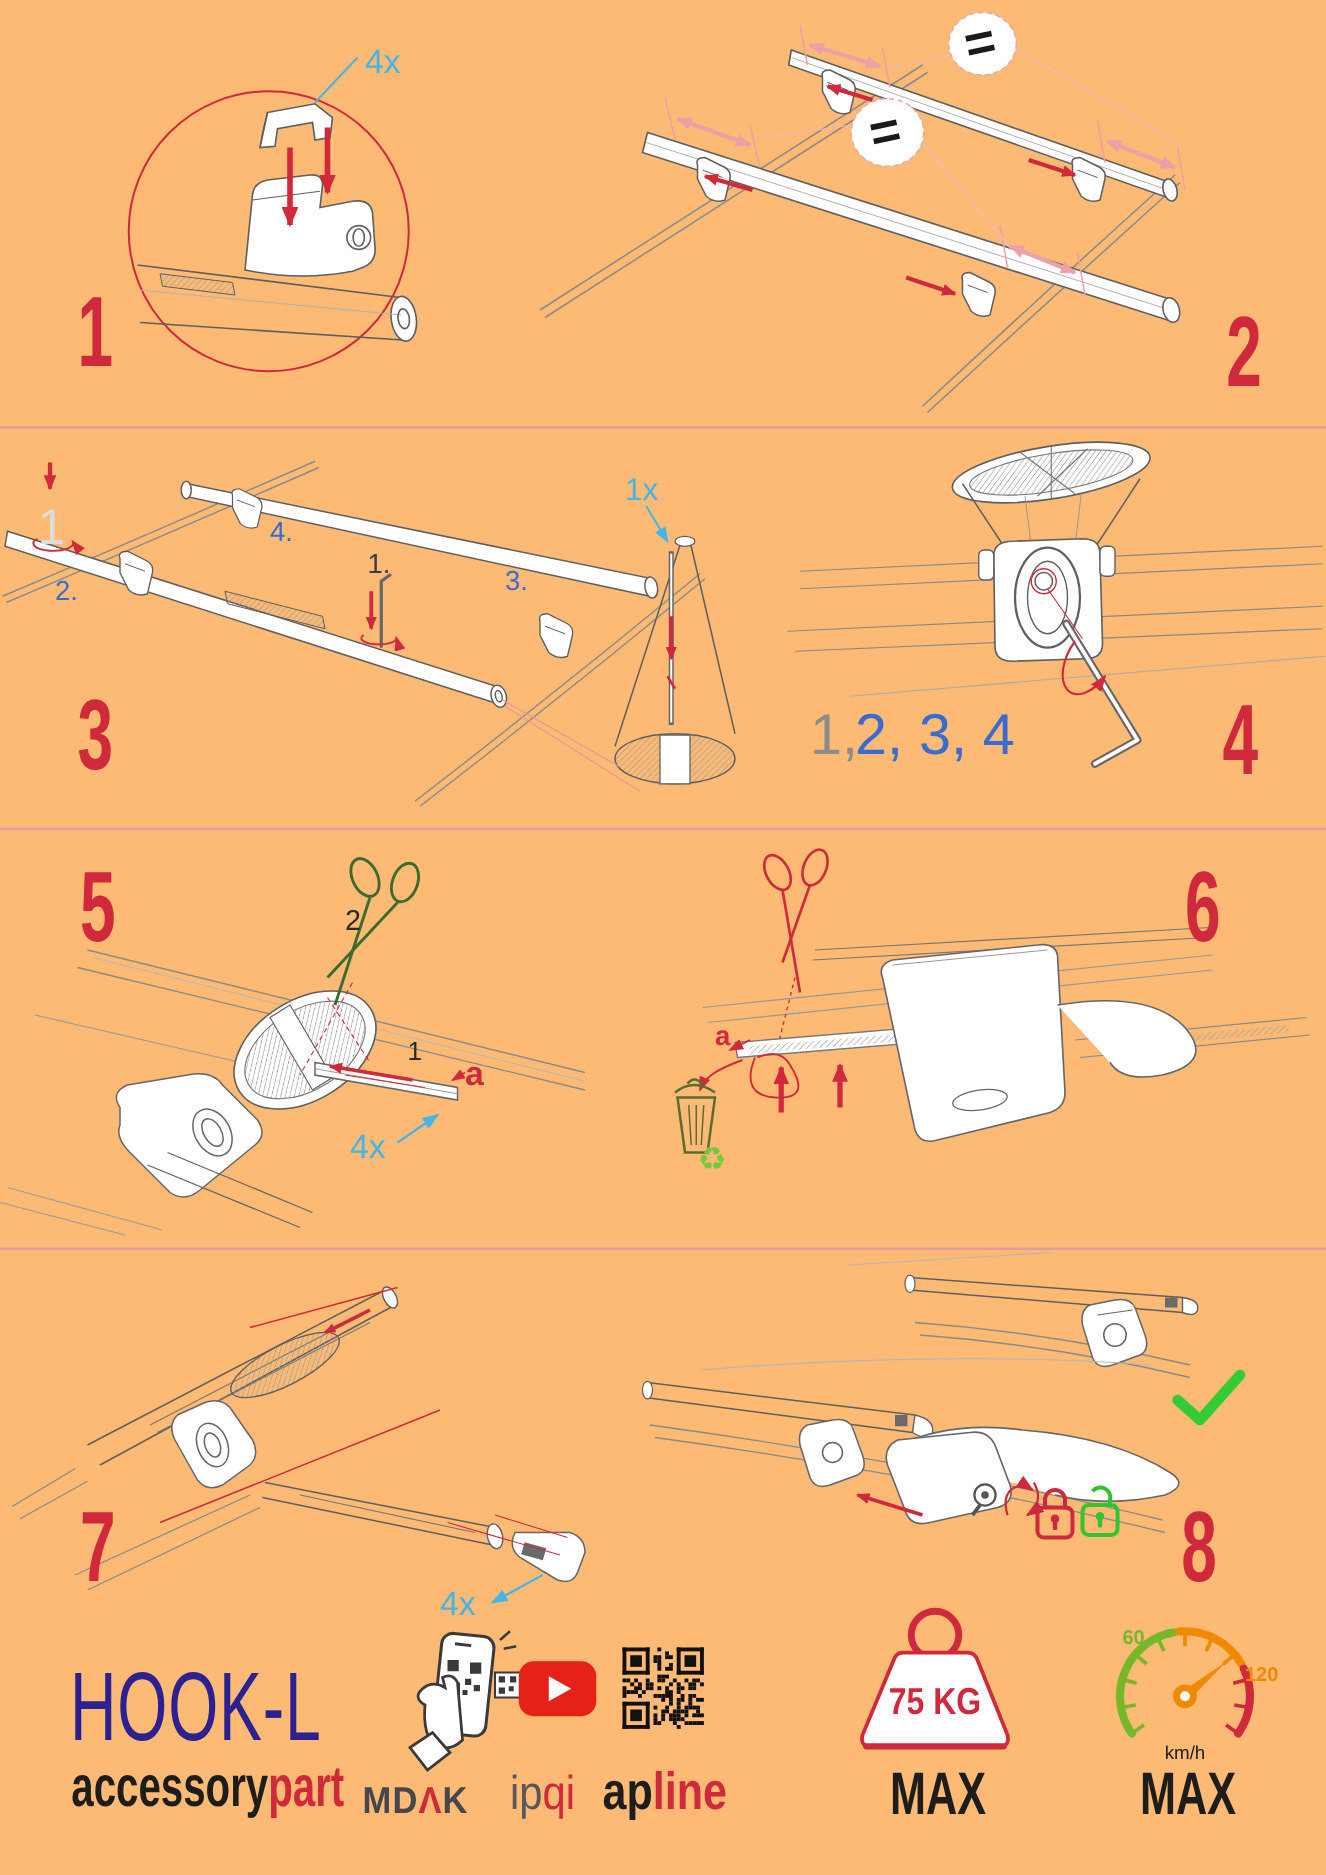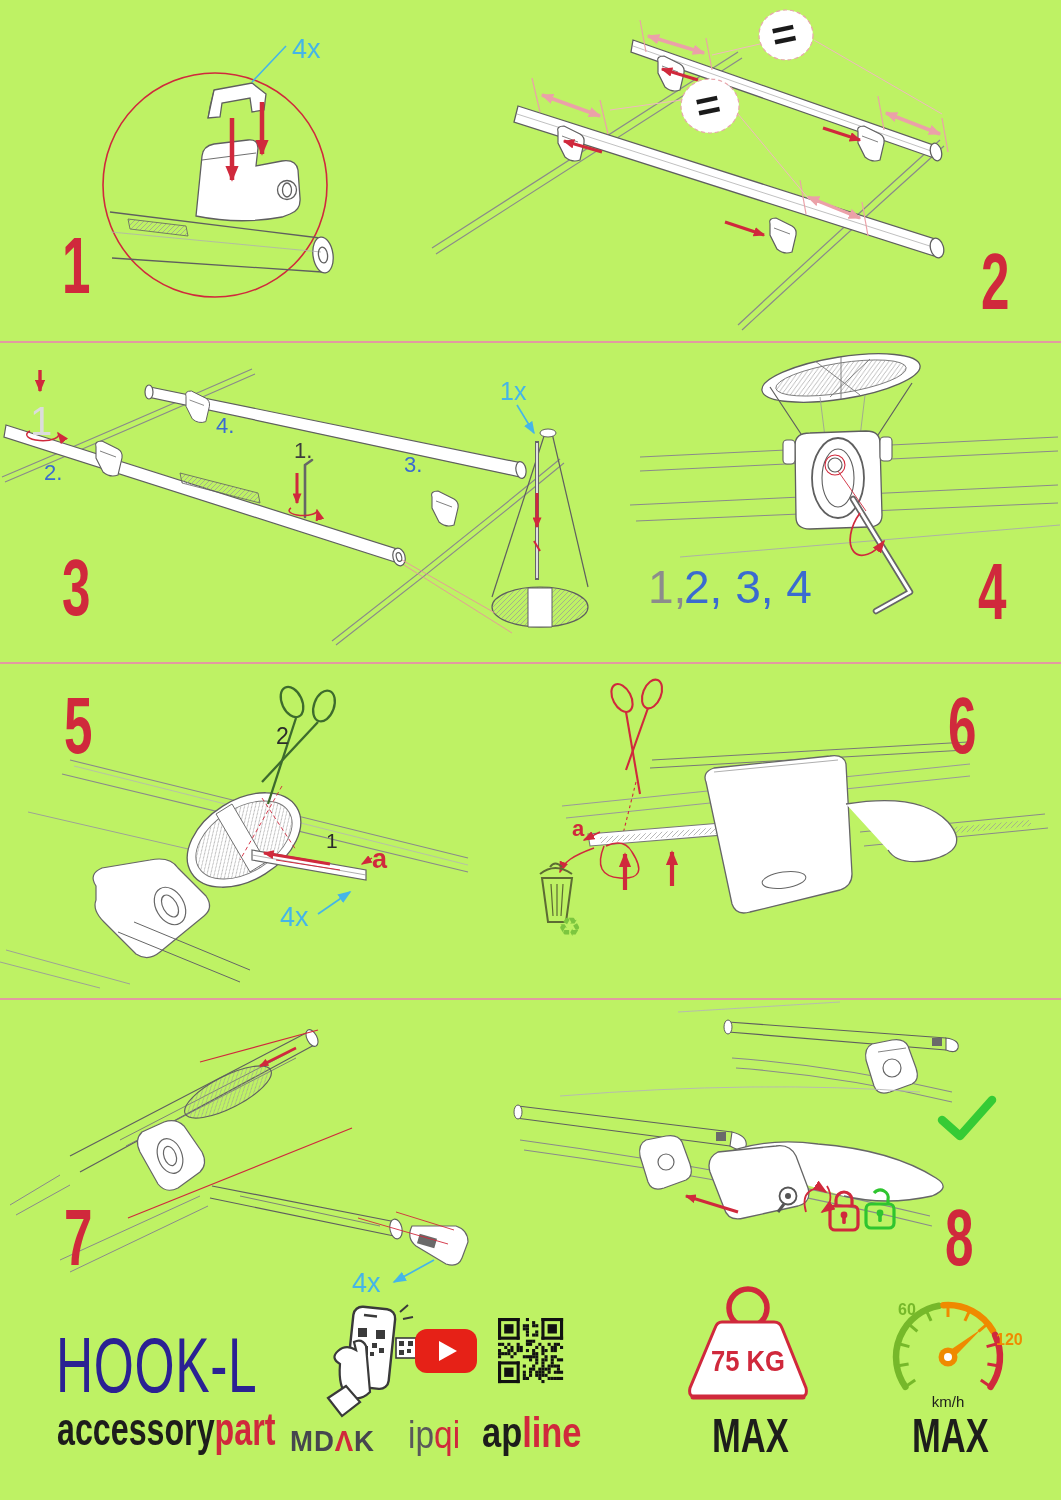--- a/index.html
+++ b/index.html
@@ -1,16 +1,16 @@
 <!DOCTYPE html>
 <html><head>
 <meta charset="utf-8">
 <style>
   html,body{margin:0;padding:0;background:#ffffff;}
-  .page{position:relative;width:1061px;height:1500px;background:#bef264;overflow:hidden;
+  .page{position:relative;width:1061px;height:1500px;background:#fdba74;overflow:hidden;
         font-family:"Liberation Sans",sans-serif;}
   .panel-svg{position:absolute;}
   .divider{position:absolute;left:0;width:1061px;height:2px;background:#e29ba1;}
   .num{position:absolute;font-family:"Liberation Sans",sans-serif;font-weight:700;
        font-size:80px;line-height:1;color:#d0293c;transform:scaleX(0.64);
        transform-origin:0 0;letter-spacing:-2px;}
   .hookl{position:absolute;left:56px;top:1326px;font-size:78px;line-height:1;font-weight:400;
          color:#2b2193;transform:scaleX(0.66);transform-origin:0 0;letter-spacing:1px;}
   .brandline{position:absolute;left:57px;top:1406px;font-size:46px;line-height:1;font-weight:700;
          transform:scaleX(0.70);transform-origin:0 0;letter-spacing:0px;color:#1d1d1b;}

